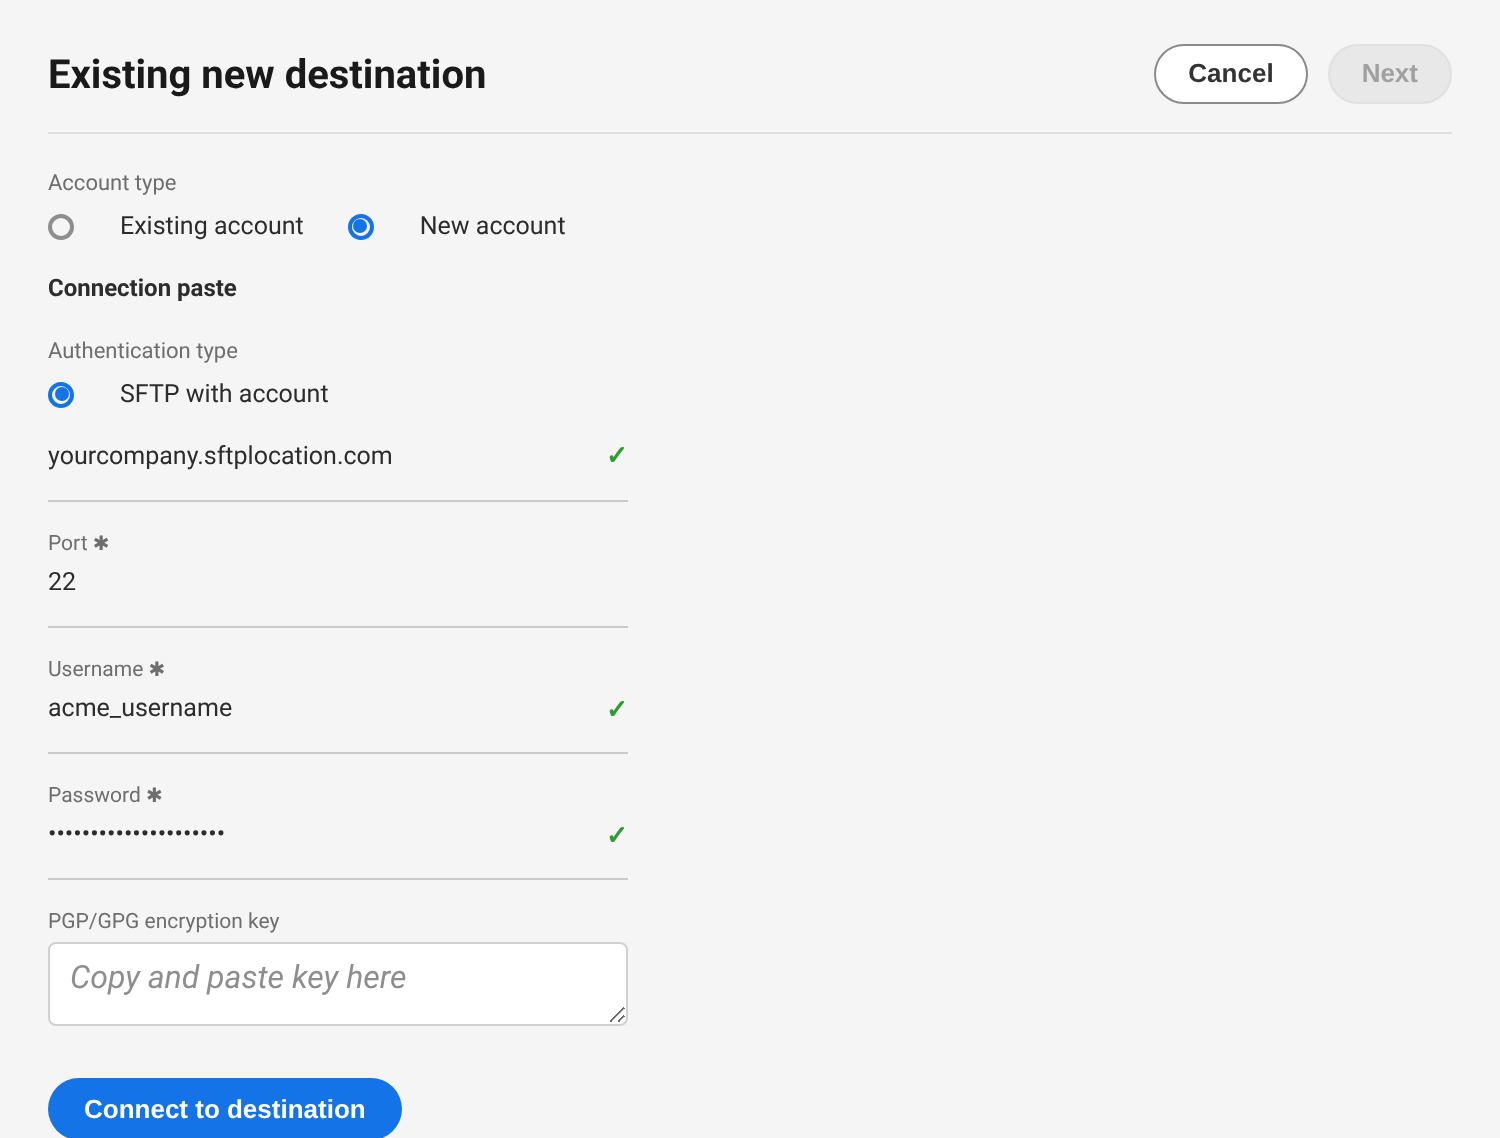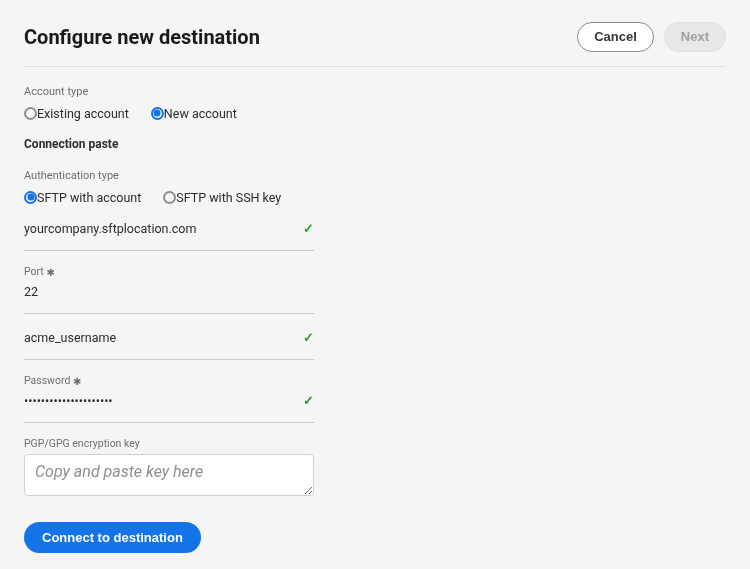--- a/index.html
+++ b/index.html
@@ -73,21 +73,21 @@
       margin-bottom: 18px;
     }
     .radio-row {
       display: flex;
       gap: 22px;
       margin-bottom: 4px;
     }
     .radio-item {
       display: flex;
       align-items: center;
-      gap: 0;
+      gap: 23px;
       cursor: pointer;
       font-size: 12.5px;
       color: #2c2c2c;
     }
     .radio-circle {
       width: 13px;
       height: 13px;
       border-radius: 50%;
       border: 2px solid #8e8e8e;
       position: relative;
@@ -171,21 +171,21 @@
     }
     .auth-section {
       margin-top: 18px;
     }
   </style>
 </head>
 <body>
 
 <div class="page">
   <div class="header">
-    <h1 class="page-title">Configure new destination</h1>
+    <h1 class="page-title">Existing new destination</h1>
     <div class="header-actions">
       <button class="btn btn-outline">Cancel</button>
       <button class="btn btn-disabled">Next</button>
     </div>
   </div>
 
   <div>
     <div class="section-label">Account type</div>
     <div class="radio-row">
       <div class="radio-item">
@@ -201,24 +201,20 @@
 
   <div class="section-label-strong">Connection paste</div>
 
   <div class="auth-section">
     <div class="section-label">Authentication type</div>
     <div class="radio-row">
       <div class="radio-item">
         <span class="radio-circle selected"></span>
         <span>SFTP with account</span>
       </div>
-      <div class="radio-item">
-        <span class="radio-circle"></span>
-        <span>SFTP with SSH key</span>
-      </div>
     </div>
   </div>
 
   <div class="field-group">
     <div class="field-input-wrap">
       <input class="field-input" value="yourcompany.sftplocation.com" style="">
       <span class="checkmark">✓</span>
     </div>
   </div>
 
@@ -226,20 +222,24 @@
     <div class="field-label">
       <span>Port</span>
       <span class="required-star">✱</span>
     </div>
     <div class="field-input-wrap">
       <input class="field-input" value="22" style="">
     </div>
   </div>
 
   <div class="field-group">
+    <div class="field-label">
+      <span>Username</span>
+      <span class="required-star">✱</span>
+    </div>
     <div class="field-input-wrap">
       <input class="field-input" value="acme_username" style="">
       <span class="checkmark">✓</span>
     </div>
   </div>
 
   <div class="field-group">
     <div class="field-label">
       <span>Password</span>
       <span class="required-star">✱</span>

